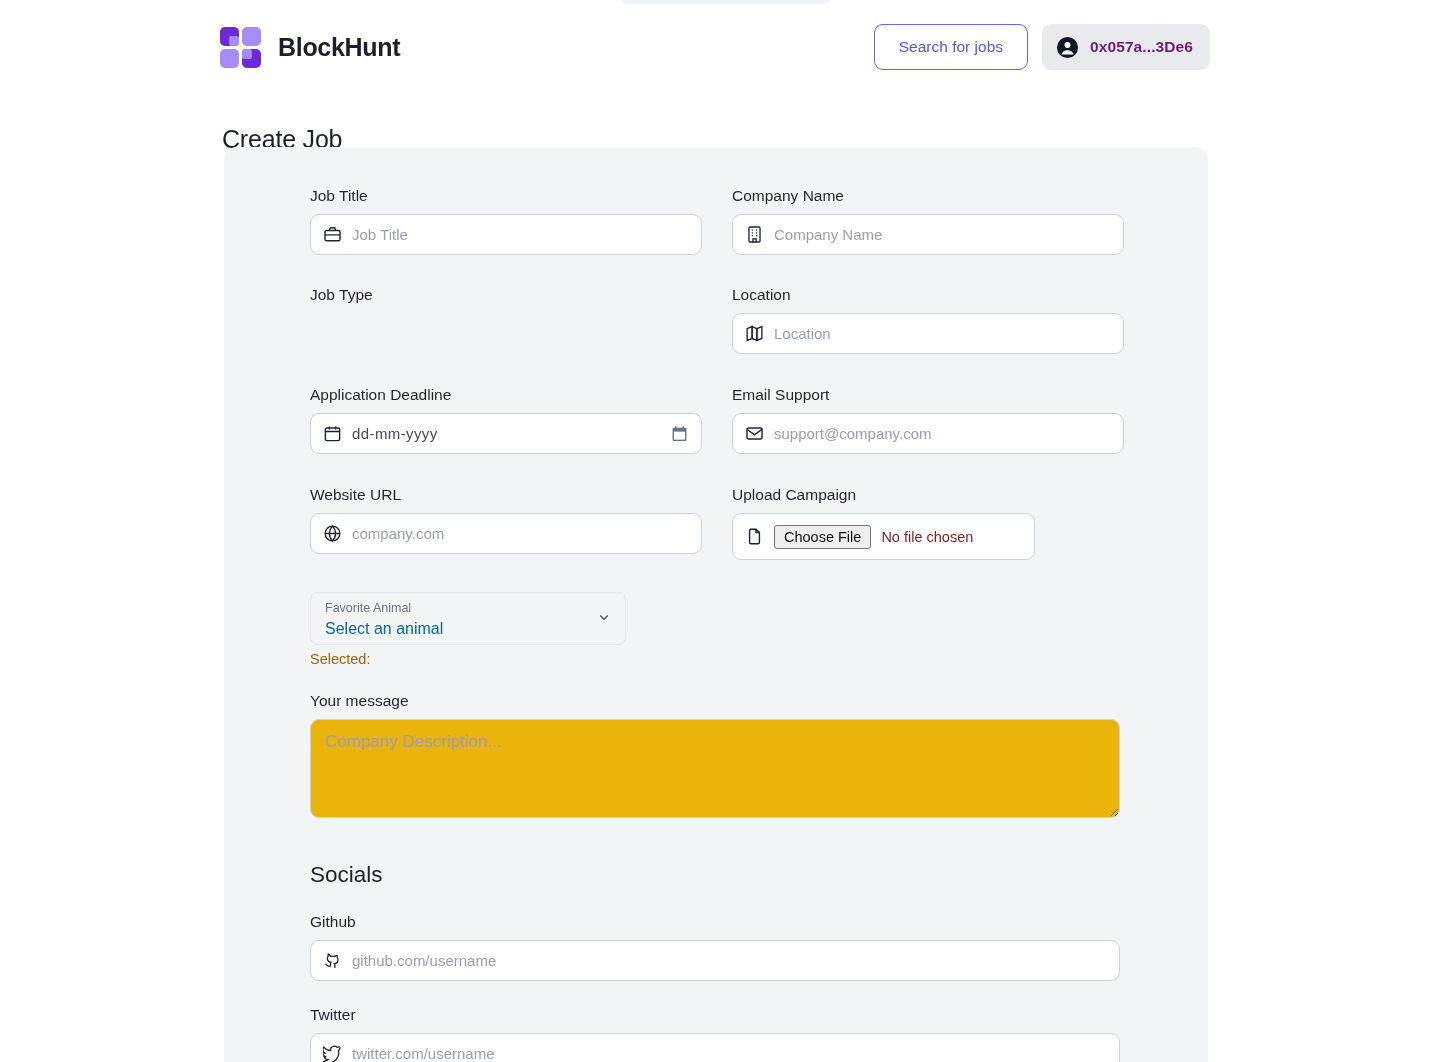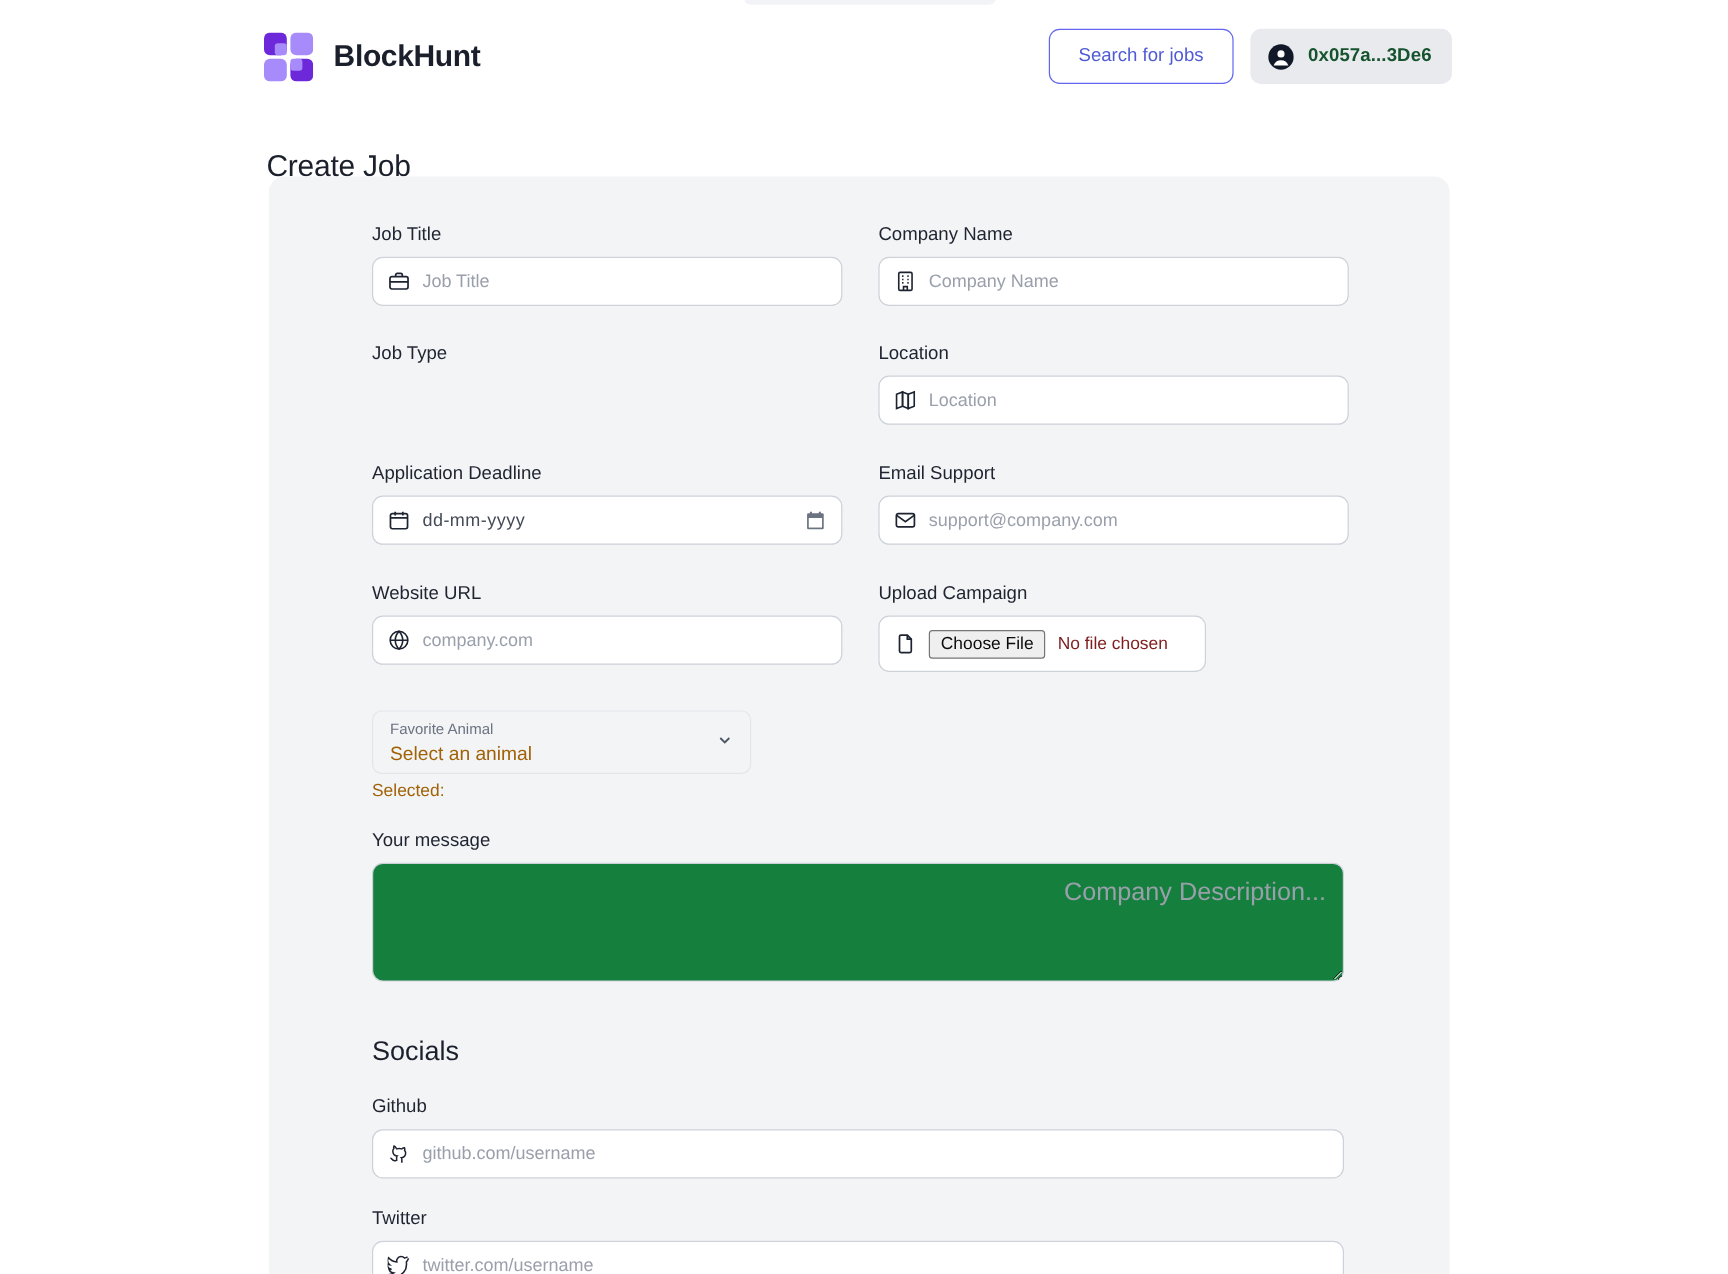--- a/index.html
+++ b/index.html
@@ -36,21 +36,21 @@
     height: 46px; padding: 0 24px; background: #ffffff;
     border: 1px solid #6366f1; border-radius: 9px;
     color: #4f5bd5; font-size: 15.5px; font-family: "Liberation Sans", sans-serif;
     cursor: pointer; display: flex; align-items: center; justify-content: center;
   }
   .btn-wallet {
     height: 46px; padding: 0 17px 0 14px; background: #e9eaee;
     border: none; border-radius: 9px; display: flex; align-items: center; gap: 11px;
     cursor: pointer;
   }
-  .wallet-addr { font-size: 15.5px; font-weight: 700; color: #14532d; letter-spacing: 0.1px; }
+  .wallet-addr { font-size: 15.5px; font-weight: 700; color: #701a75; letter-spacing: 0.1px; }
 
   
   .page-title {
     position: absolute; top: 108px; left: 222px;
     font-size: 25px; font-weight: 400; color: #1b202c; letter-spacing: -0.2px;
   }
 
   
   .card {
     position: absolute; top: 147px; left: 224px; width: 984px; height: 915px;
@@ -95,46 +95,46 @@
 
   
   .date-wrap { position: relative; }
   .date-wrap .cal-right {
     position: absolute; right: 14px; top: 50%; transform: translateY(-50%);
     display: flex; align-items: center; cursor: pointer;
   }
   .date-text { font-size: 15px; color: #454b57; letter-spacing: 0.4px; font-family: "Liberation Sans", sans-serif;}
 
   
-  .file-wrap { width: 273px; height: 47px; }
+  .file-wrap { width: 303px; height: 47px; }
   .file-btn {
     border: 1px solid #767676; background: #efeff0; border-radius: 3px;
     font-size: 14.5px; color: #0b0b0b; padding: 3px 9px;
     font-family: "Liberation Sans", sans-serif; cursor: pointer;
   }
   .file-name { font-size: 14.5px; color: #7f1d1d; }
 
   
   .mui-select {
     position: relative; width: 316px; height: 53px;
     border: 1px solid #e3e5e9; border-radius: 8px; background: transparent;
     padding: 8px 14px 0 14px; cursor: pointer;
   }
   .mui-label { font-size: 12.5px; color: #6b7280; line-height: 15px; }
-  .mui-value { font-size: 16px; color: #a16207; line-height: 22px; margin-top: 2px; }
+  .mui-value { font-size: 16px; color: #0369a1; line-height: 22px; margin-top: 2px; }
   .mui-chevron { position: absolute; right: 12px; top: 50%; transform: translateY(-50%); }
   .selected-line { font-size: 14.5px; color: #a16207; margin-top: 6px; }
 
   
   .ta-wrap { position: relative; width: 810px; }
   textarea.msg {
-    width: 810px; height: 99px; background: #15803d;
+    width: 810px; height: 99px; background: #eab308;
     border: 1px solid #cdd1d8; border-radius: 9px;
-    padding: 12px 14px; font-size: 21px; color: #1f2430;
-    font-family: "Liberation Sans", sans-serif; outline: none; resize: both; text-align: right;
+    padding: 12px 14px; font-size: 17px; color: #1f2430;
+    font-family: "Liberation Sans", sans-serif; outline: none; resize: both;
   }
   textarea.msg::placeholder { color: #9aa0ab; }
 
   .socials-h {
     font-size: 22.5px; color: #1b202c; font-weight: 400; margin: 0;
   }
 
   .wide-wrap { width: 810px; }
   .sp-row2 { margin-top: 31px; }
   .sp-row3 { margin-top: 32px; }

